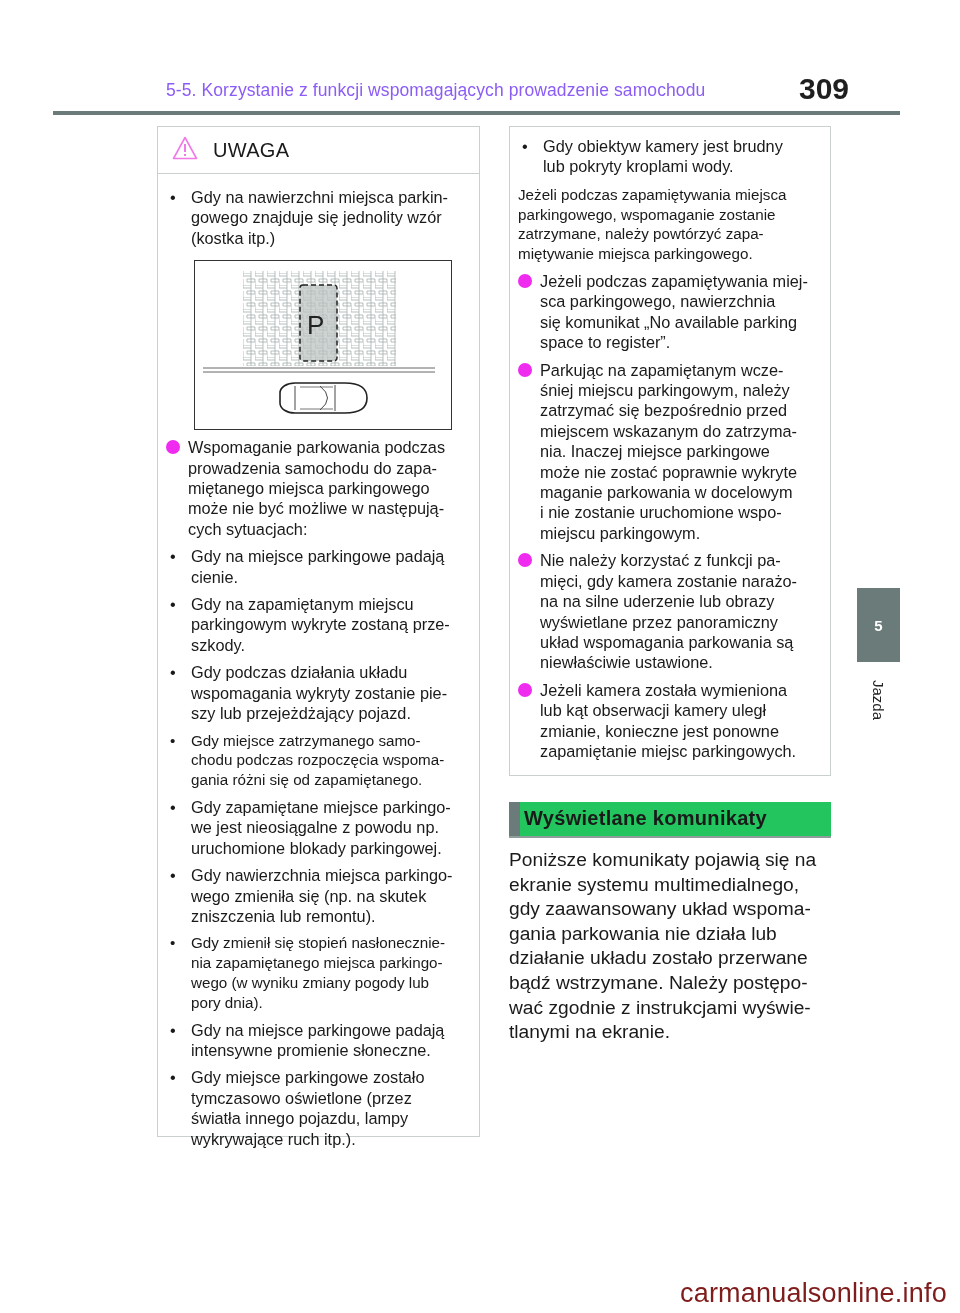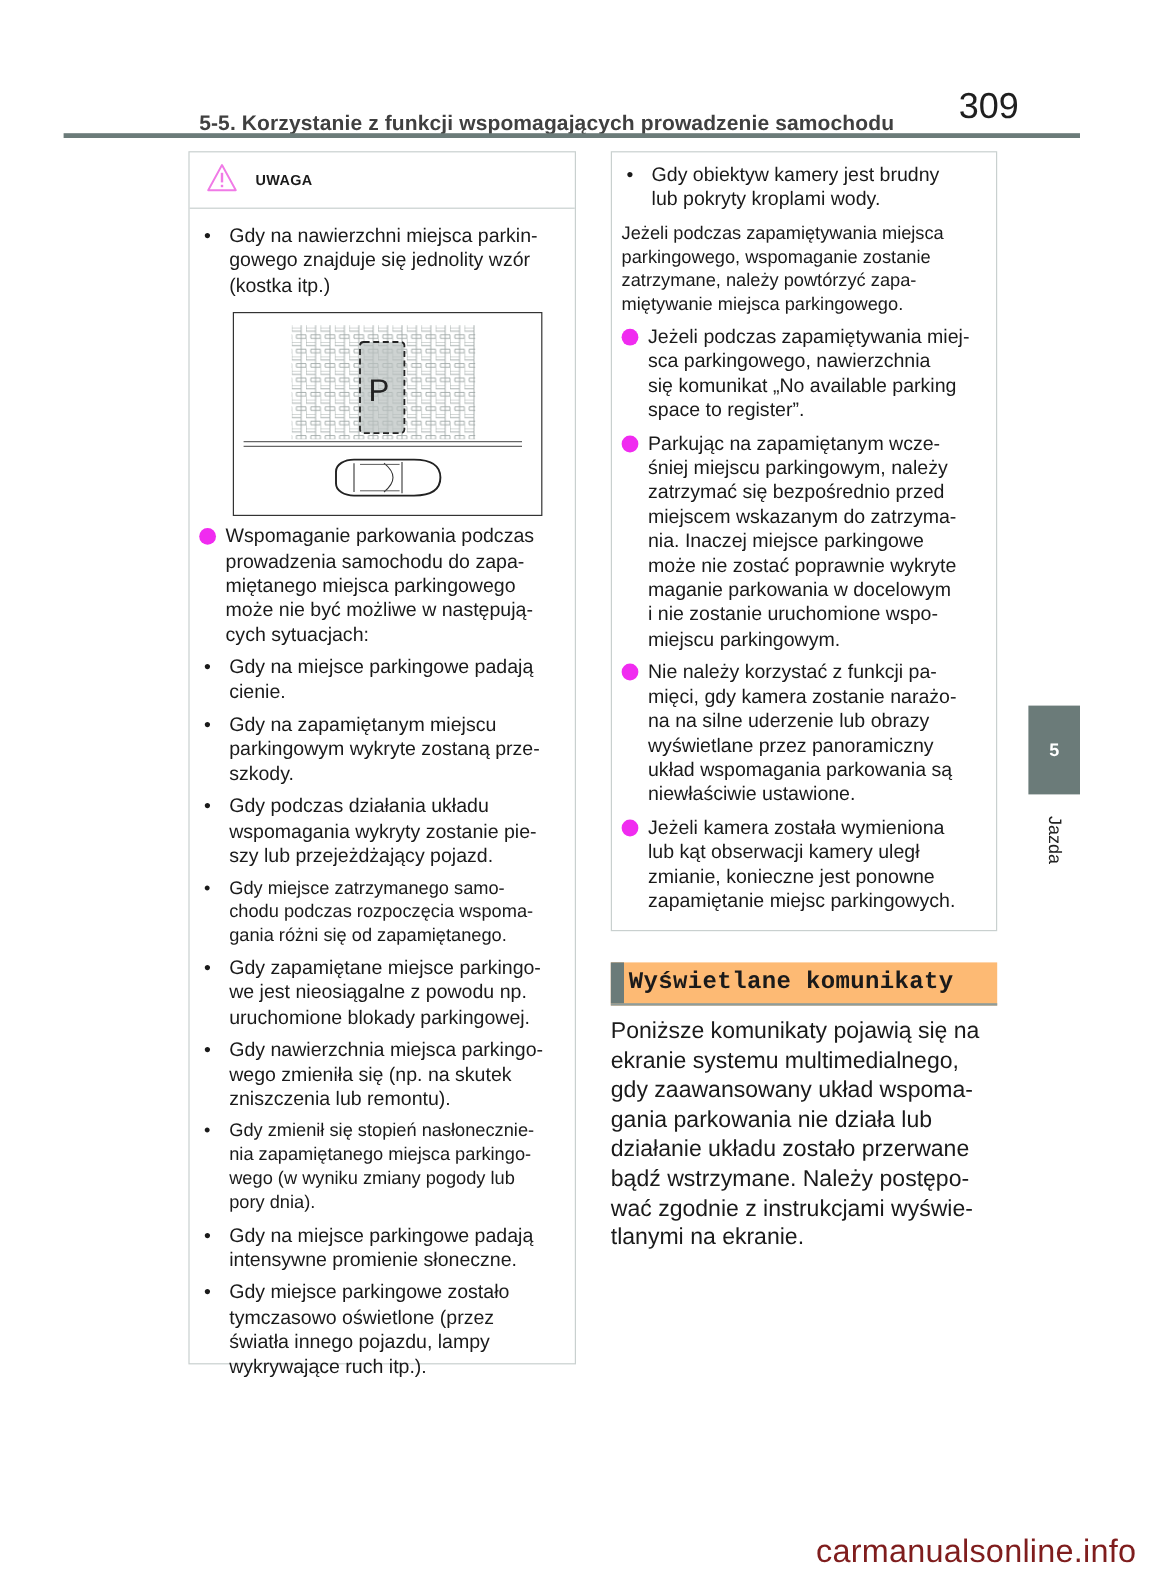--- a/index.html
+++ b/index.html
@@ -1,54 +1,54 @@
 <!DOCTYPE html>
 <html><head>
 <meta charset="utf-8">
 <style>
   html, body { margin: 0; padding: 0; }
   body {
     width: 960px; height: 1313px; position: relative; background: #ffffff;
     font-family: "Liberation Sans", sans-serif; color: #1a1a1a; overflow: hidden;
   }
   .header-title {
-    position: absolute; left: 166px; top: 80px; font-size: 17.5px; font-weight: bold;
-    letter-spacing: 0.1px; color: #404040; margin-top: 12px;
+    position: absolute; left: 166px; top: 80px; font-size: 17.5px; font-weight: normal;
+    letter-spacing: 0.1px; color: #8b5cf6;
   }
   .page-number {
-    position: absolute; left: 799px; top: 72px; font-size: 30px; font-weight: normal; color: #1f1f1f;
+    position: absolute; left: 799px; top: 72px; font-size: 30px; font-weight: bold; color: #1f1f1f;
   }
   .header-rule {
     position: absolute; left: 53px; top: 111px; width: 847px; height: 4px; background: #6b7b79;
   }
   .box {
     position: absolute; border: 1.5px solid #c9d0cf; background: #fff; box-sizing: border-box;
   }
   .box-left { left: 157px; top: 126px; width: 323px; height: 1011px; }
   .box-right { left: 509px; top: 126px; width: 322px; height: 650px; }
   .warn-head {
     height: 46px; border-bottom: 1.5px solid #c9d0cf; display: flex; align-items: center;
     padding-left: 14px;
   }
   .warn-head svg { width: 26px; height: 24px; }
-  .warn-title { margin-left: 15px; font-weight: bold; font-size: 12px; letter-spacing: 0.3px; }
+  .warn-title { margin-left: 15px; font-weight: normal; font-size: 20px; letter-spacing: 0.3px; }
   .content { padding: 6px 8px 0 8px; font-size: 16.3px; line-height: 20.4px; }
   .bullet { position: relative; padding-left: 25px; margin-top: 7px; }
   .bullet .mark { position: absolute; left: 4px; top: 0; }
   .small { font-size: 15.2px; line-height: 19.8px; }
   .dot-item { position: relative; padding-left: 22px; margin-top: 7px; }
   .dot { position: absolute; left: 0px; top: 3px; width: 14px; height: 14px; border-radius: 50%; background: #f02bf0; }
   .figure {
     margin: 12px 0 0 28px; width: 258px; height: 170px; border: 1.5px solid #333; box-sizing: border-box;
     position: relative; overflow: hidden; background: #fff;
   }
   .para { margin-top: 8px; }
   .section-head {
-    position: absolute; left: 509px; top: 802px; width: 322px; height: 36px; background: #fdba74;
-    border-bottom: 2px solid #8e9c9a; box-sizing: border-box; font-family: Liberation Mono, monospace;
+    position: absolute; left: 509px; top: 802px; width: 322px; height: 36px; background: #22c55e;
+    border-bottom: 2px solid #8e9c9a; box-sizing: border-box;
   }
   .section-head .bar { position: absolute; left: 0; top: 0; width: 11px; height: 34px; background: #6b7b79; }
   .section-head .txt { position: absolute; left: 15px; top: 5px; font-size: 20px; font-weight: bold; letter-spacing: 0.3px; }
   .body-text {
     position: absolute; left: 509px; top: 848px; width: 330px; font-size: 19.2px; line-height: 24.6px;
   }
   .side-tab {
     position: absolute; left: 857px; top: 588px; width: 43px; height: 74px; background: #6b7b79;
     color: #fff; font-weight: bold; font-size: 15px; display: flex; align-items: center; justify-content: center;
   }

